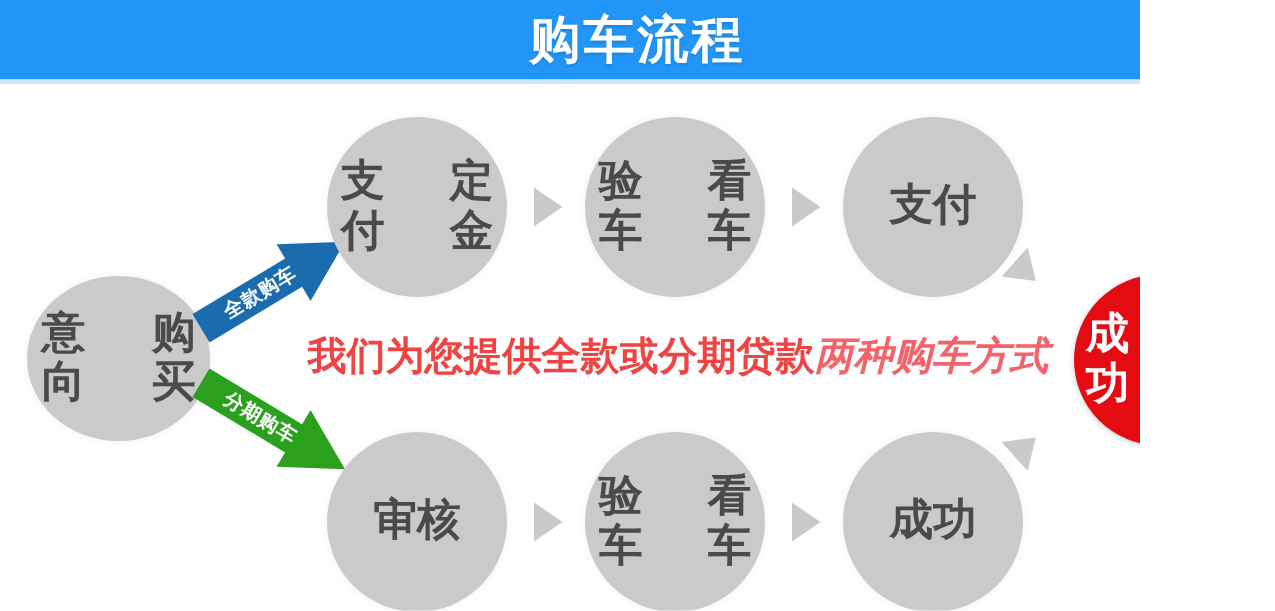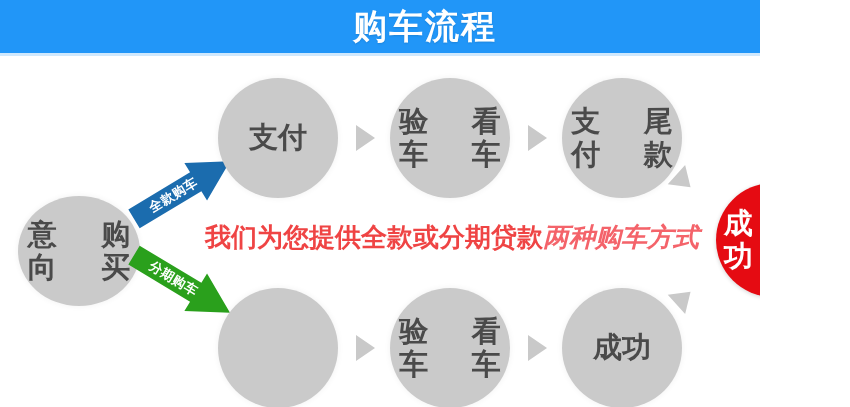--- a/index.html
+++ b/index.html
@@ -89,58 +89,59 @@
 </style>
 </head>
 <body>
 
 <div id="stage">
 
   <div class="header"></div>
   <div class="header-underline"></div>
   <div class="header-title">购车流程</div>
 
-  <div class="node gray" style="left:18px;top:196px;width:122px;height:110px;">
+  <div class="node gray" style="left:18px;top:184px;width:122px;height:110px;">
     <span class="ln">意向</span>
     <span class="ln">购买</span>
   </div>
 
   <div class="fatarrow" id="arrow-full">
     <svg viewBox="0 0 112 44" preserveAspectRatio="none" aria-hidden="true">
       <polygon points="0,11 72,11 72,0 112,22 72,44 72,33 0,33" fill="#1b6cae"></polygon>
     </svg>
     <div class="lbl">全款购车</div>
   </div>
 
   <div class="fatarrow" id="arrow-inst">
     <svg viewBox="0 0 112 44" preserveAspectRatio="none" aria-hidden="true">
       <polygon points="0,11 72,11 72,0 112,22 72,44 72,33 0,33" fill="#2aa01c"></polygon>
     </svg>
     <div class="lbl">分期购车</div>
   </div>
 
   <div class="node gray" style="left:218px;top:78px;width:120px;height:120px;">
     <span class="ln">支付</span>
+    <span class="ln">定金</span>
   </div>
 
   <div class="tri" style="left:356px;top:125px;"></div>
 
   <div class="node gray" style="left:390px;top:78px;width:120px;height:120px;">
     <span class="ln">验车</span>
     <span class="ln">看车</span>
   </div>
 
   <div class="tri" style="left:528px;top:125px;"></div>
 
   <div class="node gray" style="left:562px;top:78px;width:120px;height:120px;">
     <span class="ln">支付</span>
-    <span class="ln">尾款</span>
   </div>
 
   <div class="node gray" style="left:218px;top:288px;width:120px;height:120px;">
+    <span class="ln">审核</span>
   </div>
 
   <div class="tri" style="left:356px;top:335px;"></div>
 
   <div class="node gray" style="left:390px;top:288px;width:120px;height:120px;">
     <span class="ln">验车</span>
     <span class="ln">看车</span>
   </div>
 
   <div class="tri" style="left:528px;top:335px;"></div>

